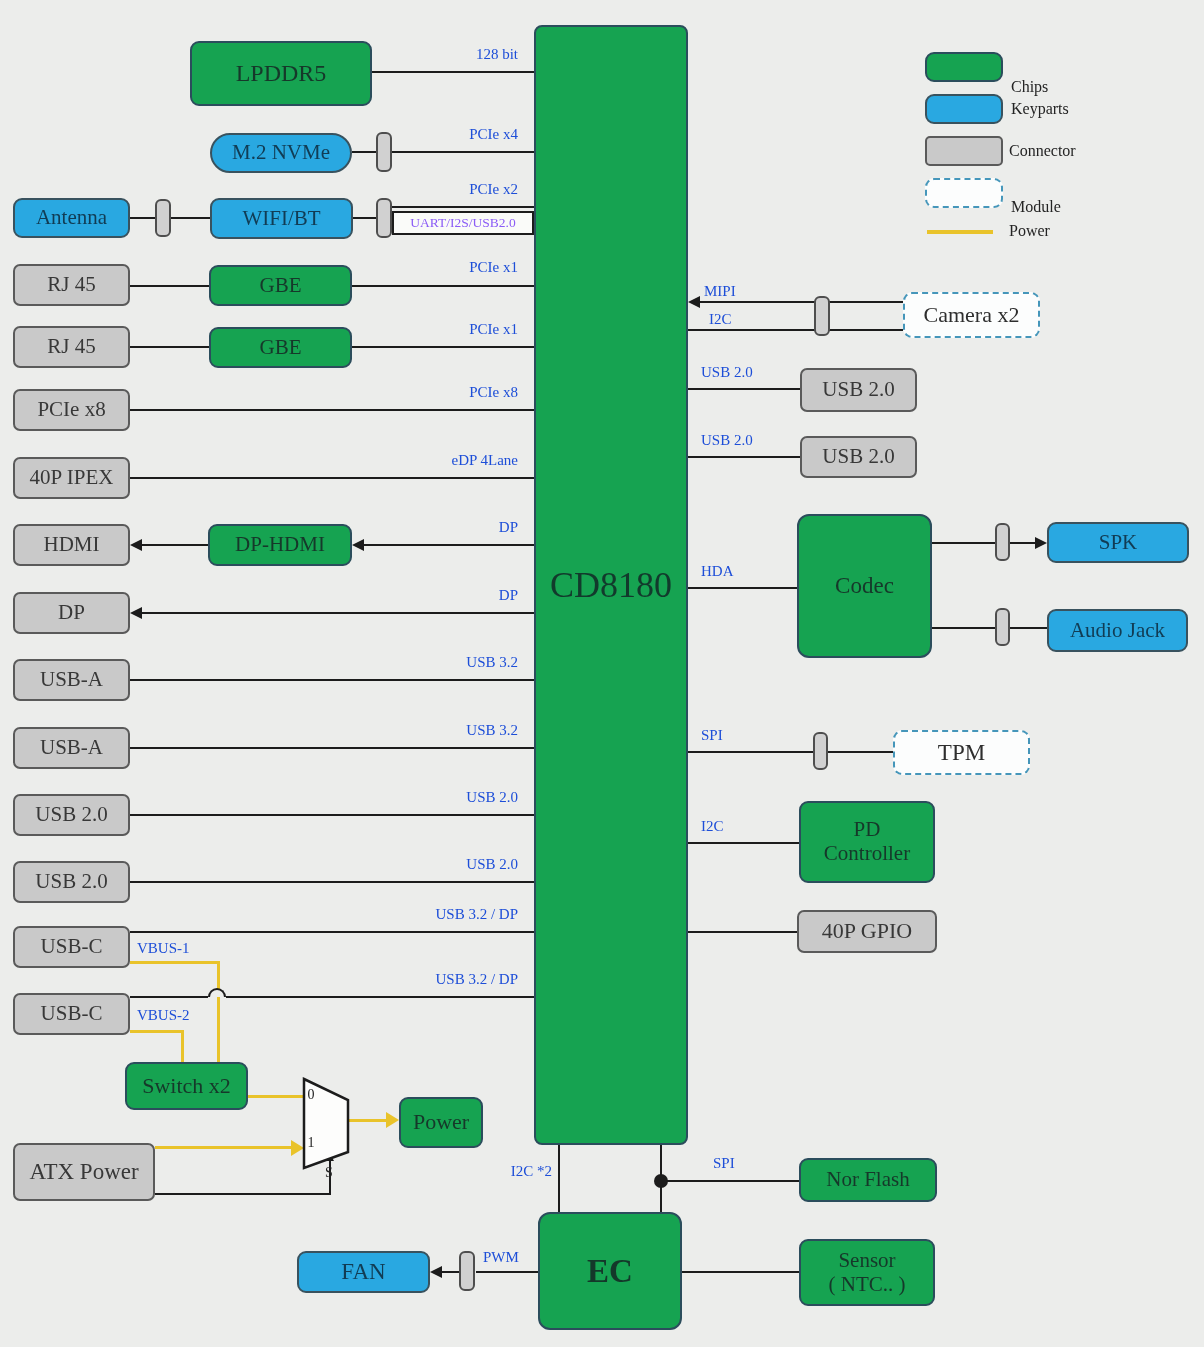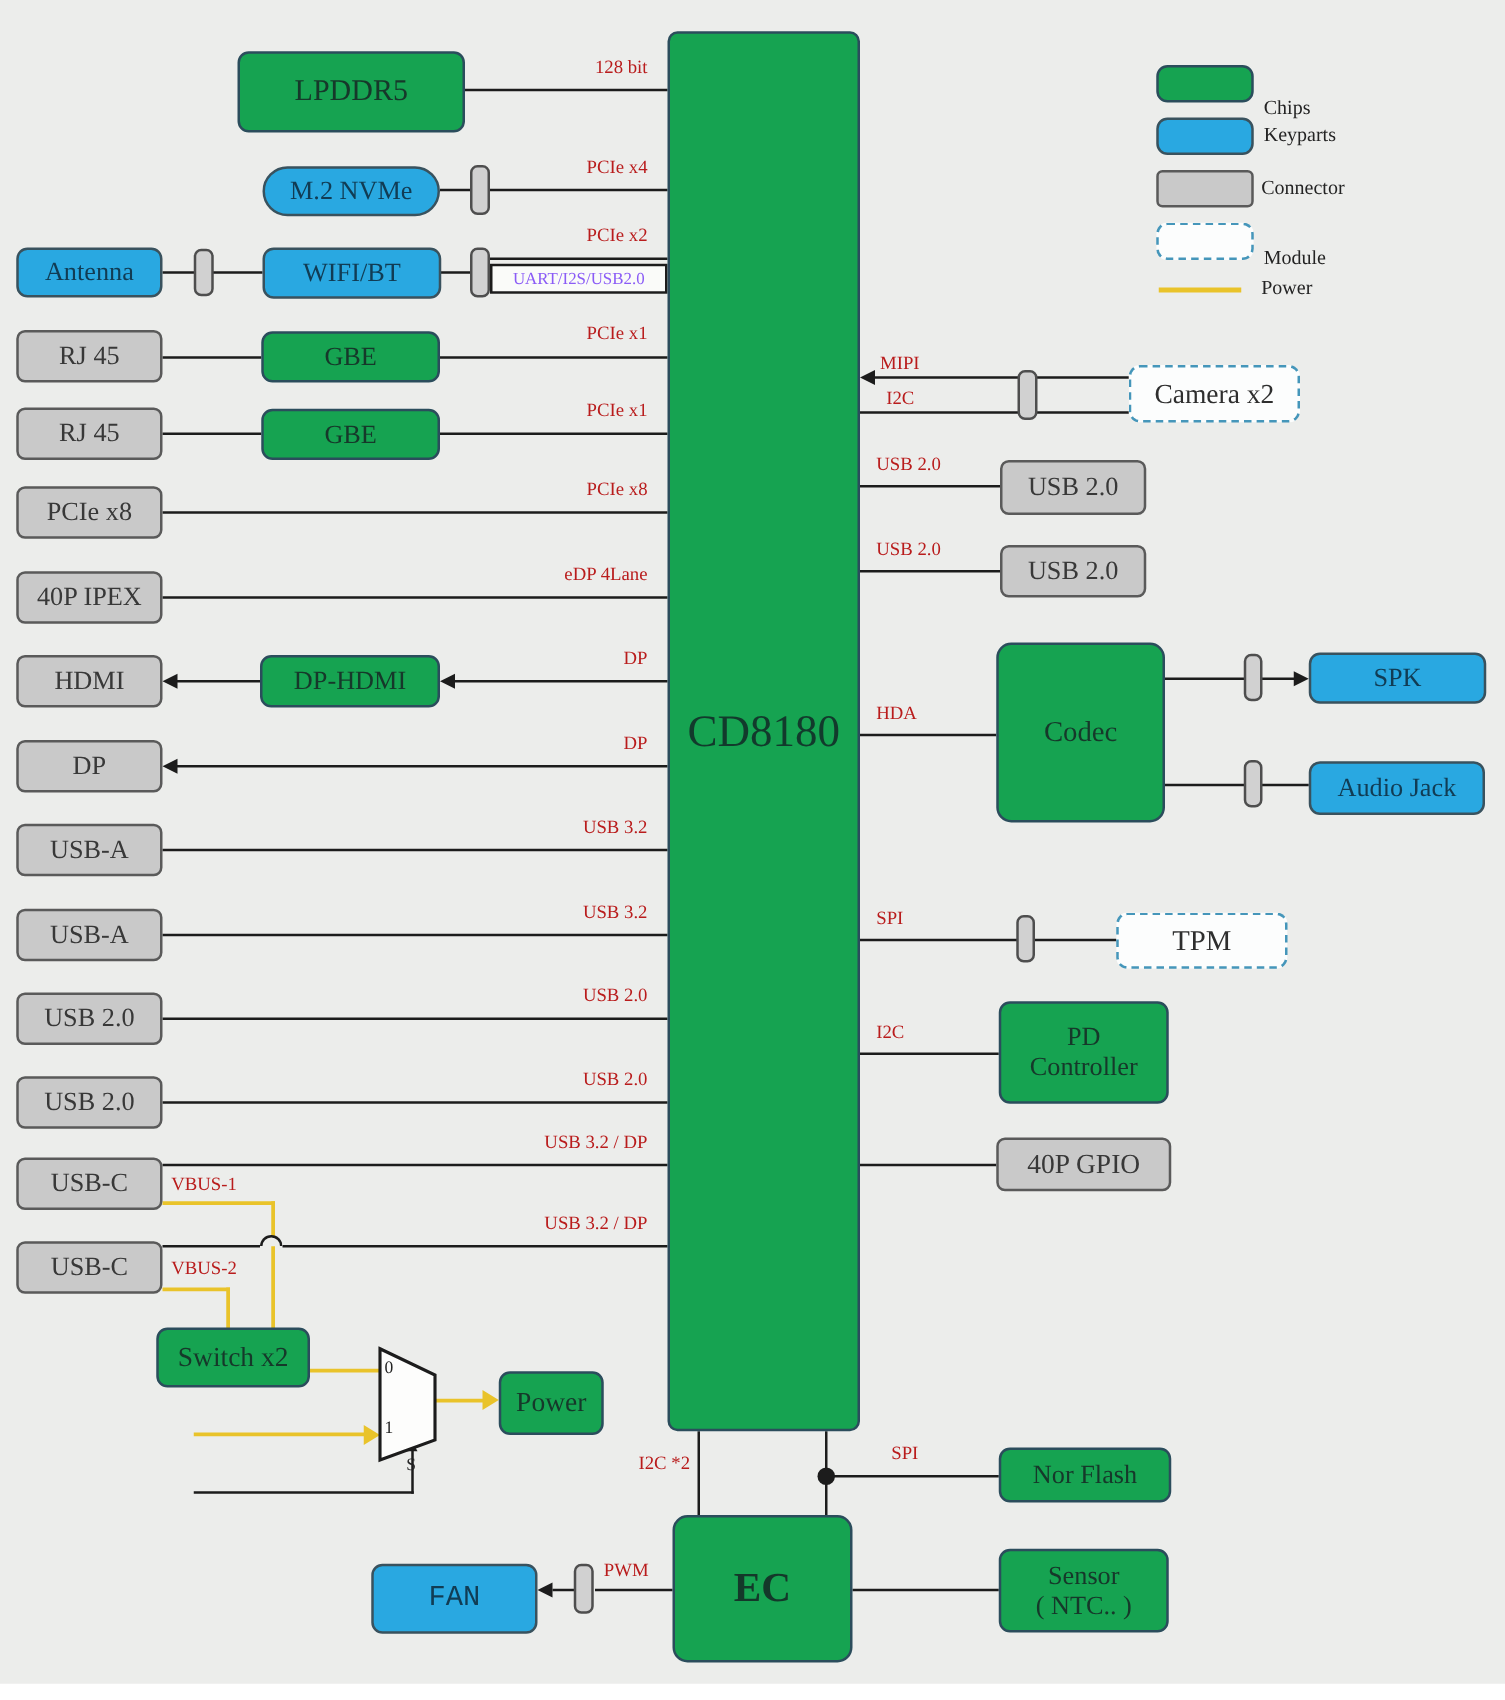--- a/index.html
+++ b/index.html
@@ -13,21 +13,21 @@
        justify-content:center;text-align:right;border-radius:9px;font-size:21px;line-height:1.12;}
   .green{background:var(--green);border:2px solid var(--edge);color:#16382a;}
   .blue{background:var(--blue);border:2px solid #39525e;color:#113c54;}
   .gray{background:var(--gray);border:2px solid #5a5a5a;color:#383838;border-radius:7px;}
   .module{background:#fcfdfd;border:2px dashed var(--modb);color:#2e2e2e;}
   .conn{position:absolute;box-sizing:border-box;background:#d1d1d1;border:2px solid #4e4e4e;border-radius:6px;}
   .hl{position:absolute;height:2px;background:var(--line);}
   .vl{position:absolute;width:2px;background:var(--line);}
   .hy{position:absolute;height:3px;background:var(--yellow);}
   .vy{position:absolute;width:3px;background:var(--yellow);}
-  .lbl{position:absolute;font-size:15px;color:#b91c1c;white-space:nowrap;}
+  .lbl{position:absolute;font-size:15px;color:#1d4ed8;white-space:nowrap;}
   .r{width:110px;text-align:right;}
   .arrL{position:absolute;width:0;height:0;border-top:6px solid transparent;border-bottom:6px solid transparent;border-right:12px solid var(--line);}
   .arrR{position:absolute;width:0;height:0;border-top:6px solid transparent;border-bottom:6px solid transparent;border-left:12px solid var(--line);}
   .arrU{position:absolute;width:0;height:0;border-left:5px solid transparent;border-right:5px solid transparent;border-bottom:9px solid var(--line);}
   .yarrR{position:absolute;width:0;height:0;border-top:8px solid transparent;border-bottom:8px solid transparent;border-left:13px solid var(--yellow);}
   .hop{position:absolute;width:18px;height:9px;box-sizing:border-box;background:var(--bg);
        border:2px solid var(--line);border-bottom:none;border-radius:9px 9px 0 0;}
   .dot{position:absolute;width:14px;height:14px;border-radius:50%;background:var(--line);}
   .uartbox{position:absolute;box-sizing:border-box;border:2px solid var(--line);background:#fafbf9;
            display:flex;align-items:center;justify-content:center;font-size:13.5px;color:#8b5cf6;}
@@ -181,24 +181,27 @@
     </div>
   <div class="box gray" style="left:13px;top:926px;width:117px;height:42px;">
       <span>USB-C</span>
     </div>
   <div class="box gray" style="left:13px;top:993px;width:117px;height:42px;">
       <span>USB-C</span>
     </div>
   <div class="box green" style="left:125px;top:1062px;width:123px;height:48px;font-size:22px;">
       <span>Switch x2</span>
     </div>
+  <div class="box gray" style="left:13px;top:1143px;width:142px;height:58px;font-size:23px;">
+      <span>ATX Power</span>
+    </div>
   <div class="box green" style="left:399px;top:1097px;width:84px;height:51px;font-size:22px;">
       <span>Power</span>
     </div>
-  <div class="box blue" style="left:297px;top:1251px;width:133px;height:56px;font-size:23px;font-family:Liberation Mono, monospace;">
+  <div class="box blue" style="left:297px;top:1251px;width:133px;height:42px;font-size:23px;">
       <span>FAN</span>
     </div>
 
   <div class="box module" style="left:903px;top:292px;width:137px;height:46px;font-size:22px;">
       <span>Camera x2</span>
     </div>
   <div class="box gray" style="left:800px;top:368px;width:117px;height:44px;">
       <span>USB 2.0</span>
     </div>
   <div class="box gray" style="left:800px;top:436px;width:117px;height:42px;">

